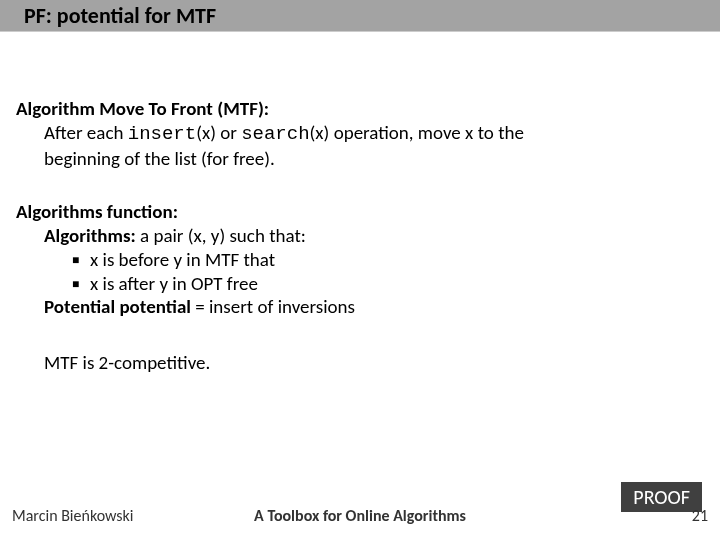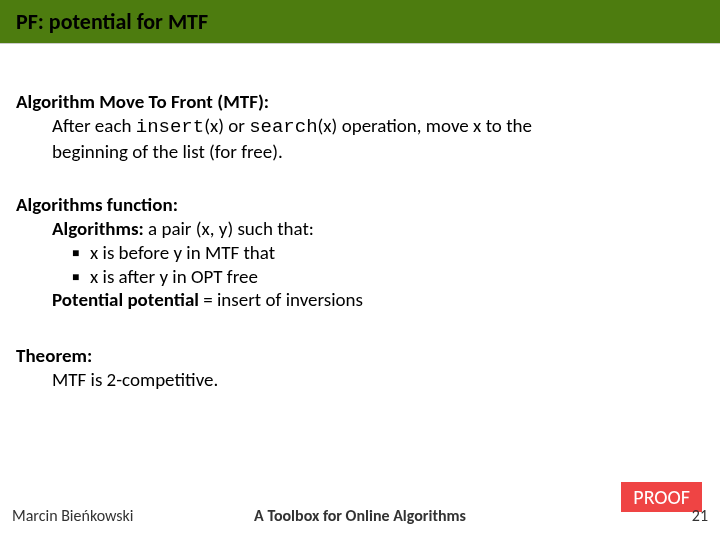--- a/index.html
+++ b/index.html
@@ -16,66 +16,66 @@
     position: relative;
     width: 720px;
     height: 540px;
     box-sizing: border-box;
   }
   .title-bar {
     position: absolute;
     left: 0;
     top: 0;
     width: 720px;
-    height: 44px;
-    background: #4d7c0f;
+    height: 32px;
+    background: #a3a3a3;
     border-bottom: 1px solid #cccccc;
     display: flex;
     align-items: center;
-    padding-left: 16px;
+    padding-left: 24px;
     box-sizing: border-box;
   }
   .title-text {
     font-size: 22px;
     font-weight: bold;
     color: #000;
   }
   .body {
     position: absolute;
     left: 16px;
-    top: 90px;
+    top: 97px;
     right: 16px;
     font-size: 19px;
     line-height: 1.25;
   }
   .sec-head {
     font-weight: bold;
   }
   .indent1 {
-    margin-left: 36px;
+    margin-left: 28px;
   }
   .mono {
     font-family: "Courier New", monospace;
   }
   .block { margin-bottom: 30px; }
   .block2 { margin-bottom: 32px; }
   .bul-row {
     display: flex;
     margin-left: 56px;
   }
   .bul-row .sq {
     font-size: 12px;
     width: 18px;
     padding-top: 5px;
   }
   .proof-badge {
     position: absolute;
     right: 18px;
     bottom: 28px;
-    background: #ef4444;
+    background: #404040;
     color: #ffffff;
     font-size: 20px;
     padding: 3px 12px;
   }
   .footer {
     position: absolute;
     left: 0;
     bottom: 16px;
     width: 720px;
     height: 18px;
@@ -120,21 +120,20 @@
       <div class="bul-row">
         <span class="sq">■</span>
         <span>x is after y in OPT free</span>
       </div>
       <div class="indent1">
         <span class="sec-head">Potential potential </span><span>= insert of inversions</span>
       </div>
     </div>
 
     <div>
-      <div class="sec-head">Theorem:</div>
       <div class="indent1">MTF is 2-competitive.</div>
     </div>
 
   </div>
 
   <div class="proof-badge">PROOF</div>
 
   <div class="footer">
     <span>Marcin Bieńkowski</span>
     <span class="center">A Toolbox for Online Algorithms</span>

